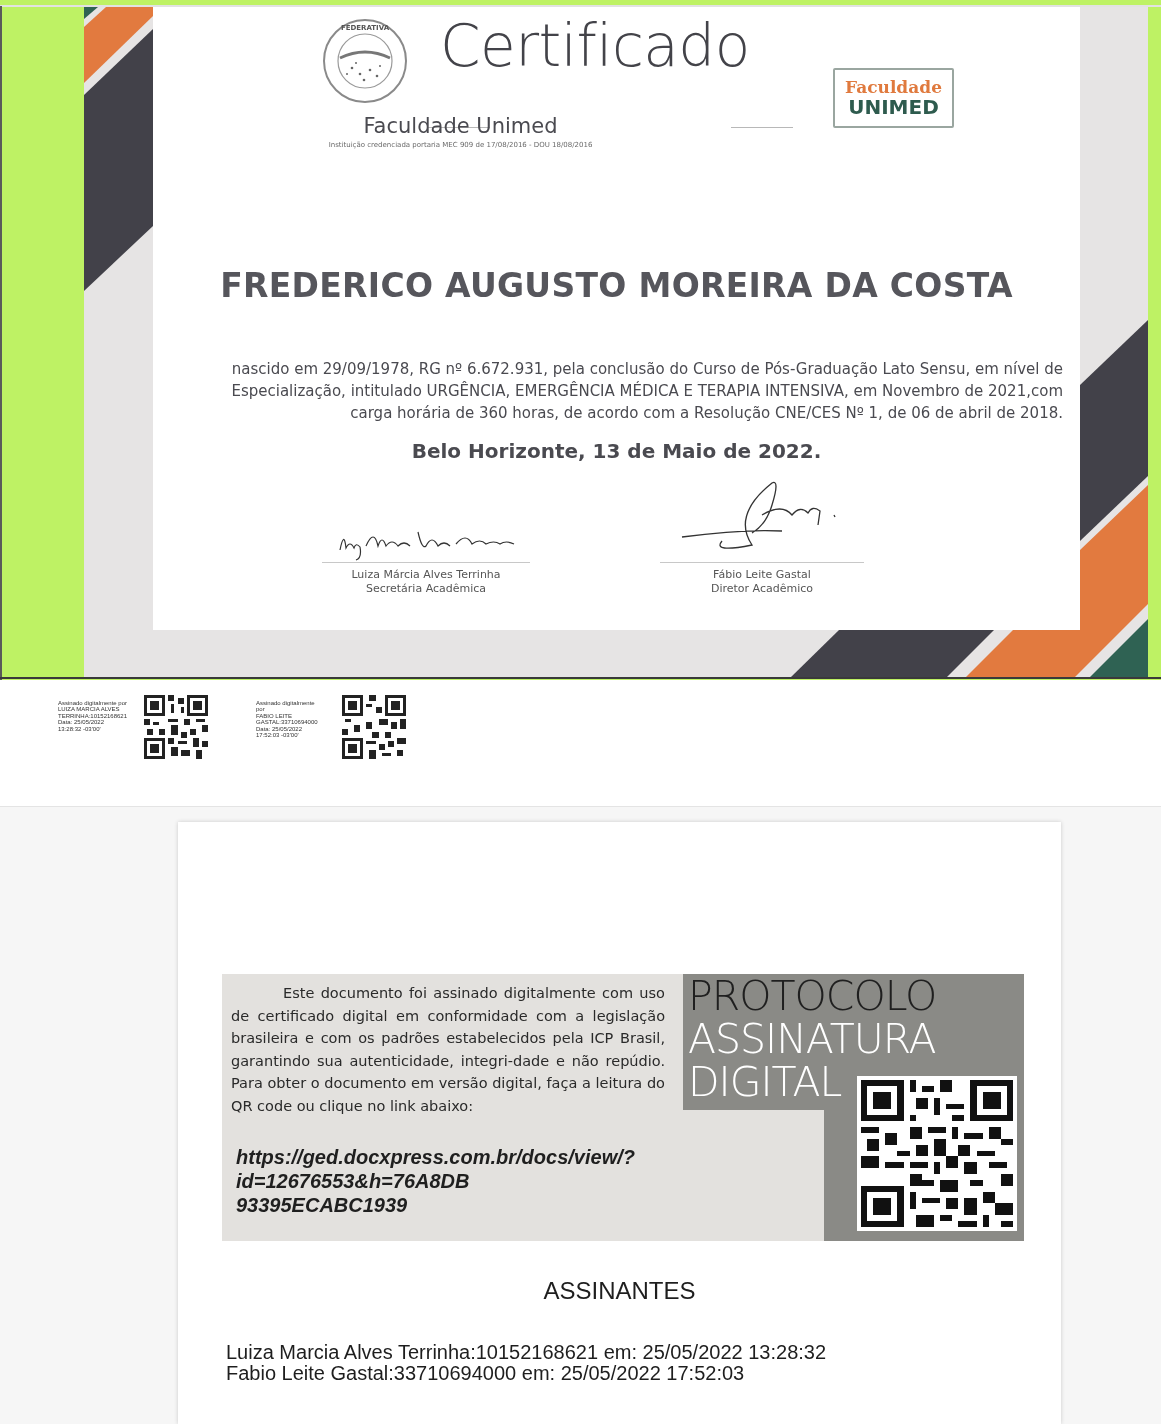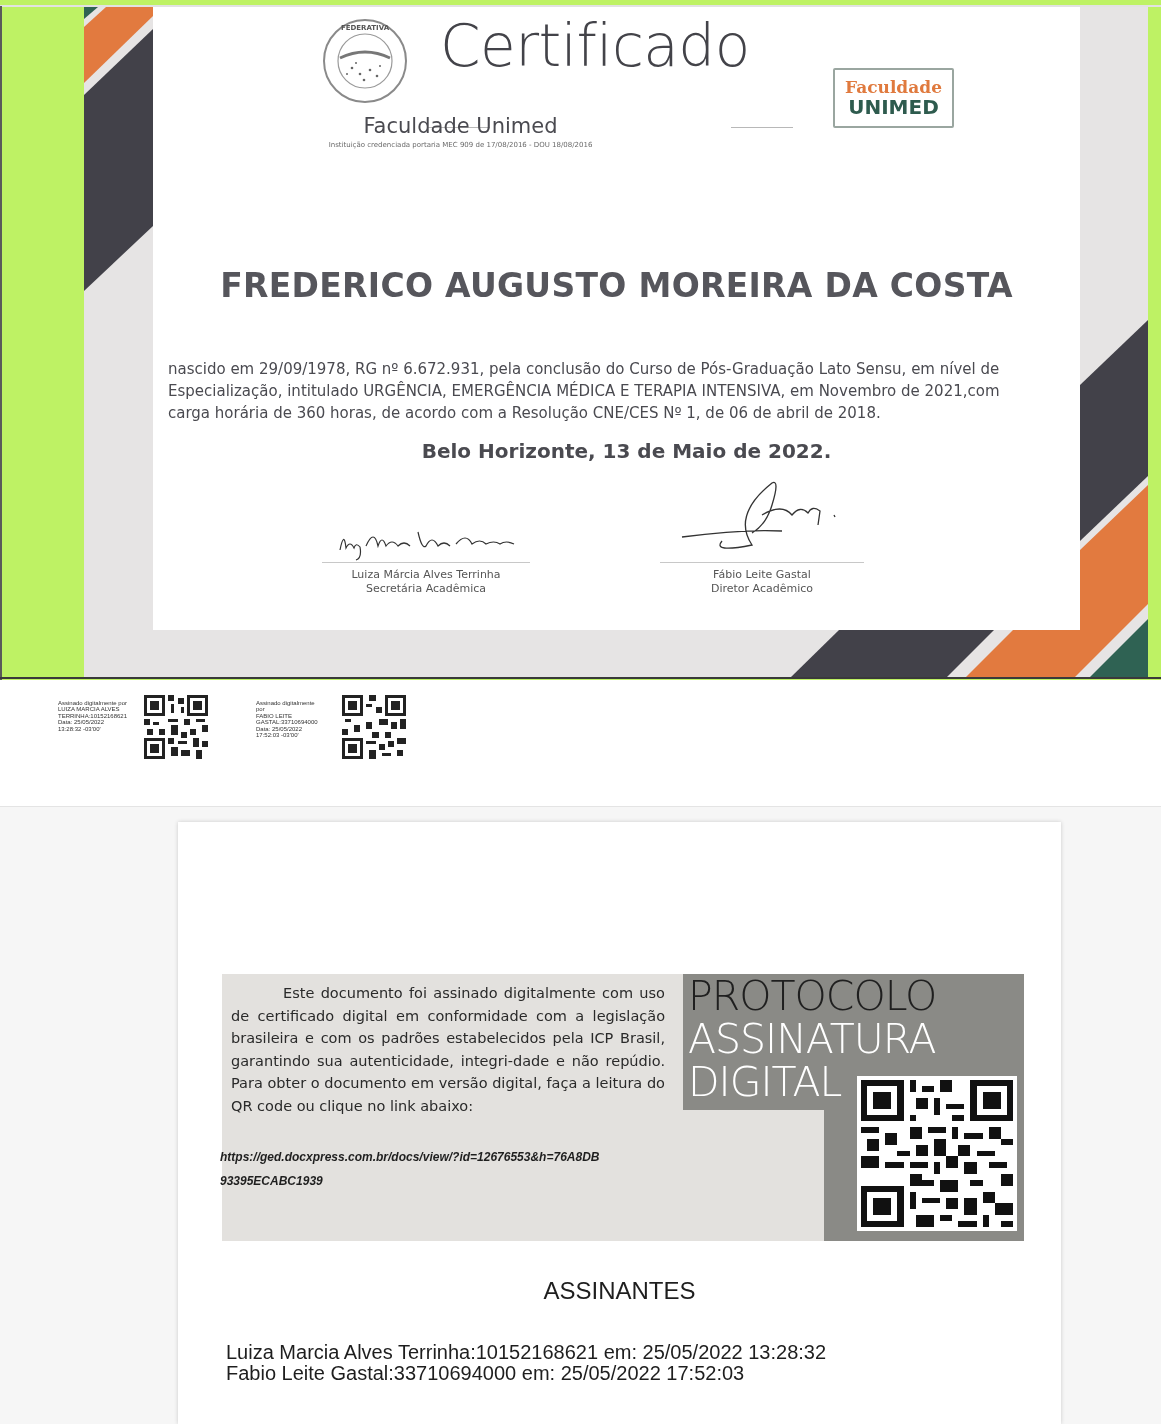--- a/index.html
+++ b/index.html
@@ -23,22 +23,22 @@
 
   .inst { position: absolute; left: 0; top: 114px; width: 921px; text-align: center; }
   .inst .name { font-size: 21px; color: #4a4a50; position: relative; display: inline-block; }
   .inst .rule { position: absolute; top: 13px; width: 62px; height: 1px; background: #b8b8b8; }
   .inst .rule.l { left: 428px; }
   .inst .rule.r { left: 731px; }
   .inst .sub { position: absolute; top: 27px; left: 0; width: 100%; font-size: 7px; color: #6a6a6a; }
 
   .intro { position: absolute; left: 153px; top: 199px; width: 927px; text-align: center; font-size: 15px; color: #4a4a50; }
   .person { position: absolute; left: 153px; top: 266px; width: 927px; text-align: center; font-size: 33px; font-weight: bold; color: #56565c; letter-spacing: 0.3px; }
-  .body-text { position: absolute; left: 168px; top: 358px; width: 895px; text-align: left; font-size: 15px; line-height: 22px; color: #4a4a50; }
-  .place-date { position: absolute; left: 153px; top: 439px; width: 927px; text-align: center; font-size: 20px; font-weight: bold; color: #4a4a50; margin-left: 10px; }
+  .body-text { position: absolute; left: 168px; top: 358px; width: 895px; text-align: right; font-size: 15px; line-height: 22px; color: #4a4a50; }
+  .place-date { position: absolute; left: 153px; top: 439px; width: 927px; text-align: center; font-size: 20px; font-weight: bold; color: #4a4a50; }
 
   .sig { position: absolute; text-align: center; font-size: 11px; color: #555; line-height: 14px; }
   .sig .line { height: 1px; background: #c8c8c8; margin-bottom: 5px; }
   .sig svg { display: block; margin: 0 auto; }
   .sig-1 { left: 322px; top: 520px; width: 208px; }
   .sig-2 { left: 660px; top: 475px; width: 204px; }
 
   
   .stamp { position: absolute; font-family: "Liberation Sans", sans-serif; font-size: 6px; line-height: 6.4px; color: #333; }
   .stamp-1 { left: 58px; top: 700px; width: 82px; }
@@ -49,21 +49,21 @@
 
   
   .viewer-bg { position: absolute; left: 0; top: 806px; width: 1161px; height: 618px; background: #f6f6f6; border-top: 1px solid #e4e4e4; }
   .page2 { position: absolute; left: 178px; top: 822px; width: 883px; height: 602px; background: #ffffff; box-shadow: 0 0 4px rgba(0,0,0,0.18); }
 
   
   .proto-light-top { position: absolute; left: 222px; top: 974px; width: 461px; height: 136px; background: #e3e1de; }
   .proto-light-bot { position: absolute; left: 222px; top: 1110px; width: 602px; height: 131px; background: #e3e1de; }
   .proto-text { position: absolute; left: 231px; top: 982px; width: 434px; font-family: "DejaVu Sans", sans-serif; font-size: 14.5px; line-height: 22.5px; color: #2a2a2a; text-align: justify; }
   .proto-text .indent { display: inline-block; width: 52px; }
-  .proto-link { position: absolute; left: 220px; top: 1145px; width: 580px; font-family: "Liberation Sans", sans-serif; font-style: italic; font-weight: bold; font-size: 12px; line-height: 24px; color: #1f1f1f; }
+  .proto-link { position: absolute; left: 236px; top: 1145px; width: 580px; font-family: "Liberation Sans", sans-serif; font-style: italic; font-weight: bold; font-size: 20px; line-height: 24px; color: #1f1f1f; }
   .proto-dark-top { position: absolute; left: 683px; top: 974px; width: 341px; height: 136px; background: #8a8a86; }
   .proto-dark-bot { position: absolute; left: 824px; top: 1110px; width: 200px; height: 131px; background: #8a8a86; }
   .proto-title { position: absolute; left: 688px; top: 975px; font-family: "DejaVu Sans", sans-serif; font-weight: 300; font-size: 41px; line-height: 43px; letter-spacing: -1px; }
   .proto-title .t1 { color: #1f1f1f; display: block; }
   .proto-title .t2 { color: #ffffff; display: block; }
   .proto-title .t3 { color: #ffffff; display: block; }
   .qr-big { position: absolute; left: 857px; top: 1076px; width: 160px; height: 155px; background: #fff; padding: 4px; }
 
   .signers-title { position: absolute; left: 178px; top: 1277px; width: 883px; text-align: center; font-family: "Liberation Sans", sans-serif; font-size: 24px; color: #1e1e1e; }
   .signers-list { position: absolute; left: 226px; top: 1342px; font-family: "Liberation Sans", sans-serif; font-size: 20px; line-height: 21px; color: #1e1e1e; }

